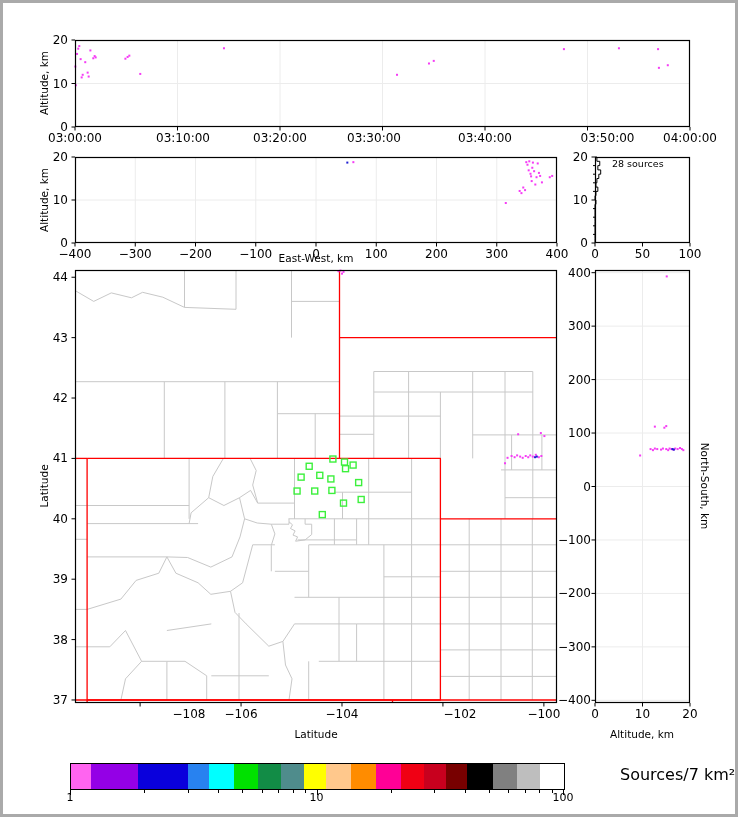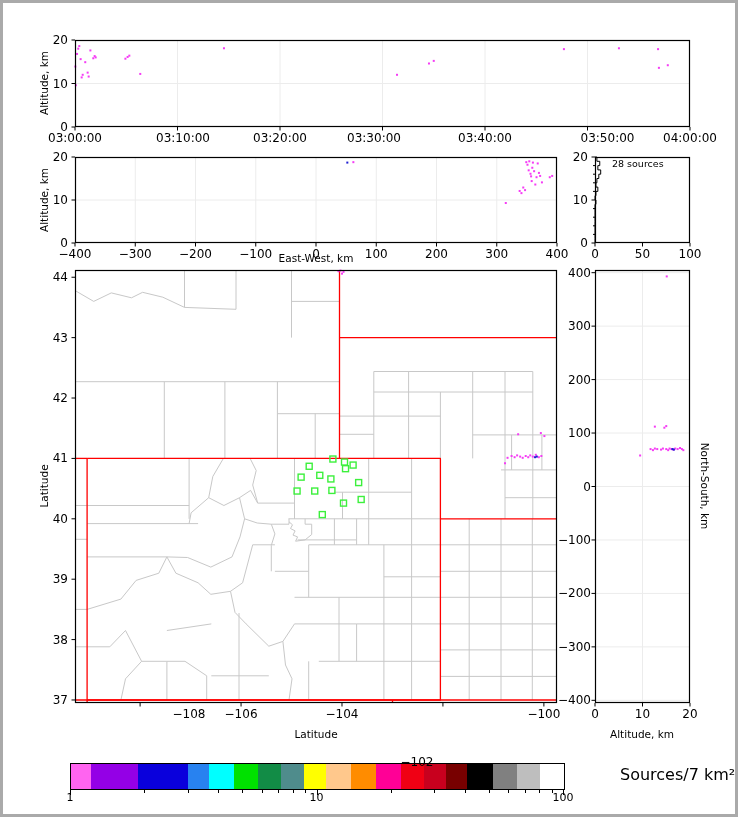--- a/index.html
+++ b/index.html
@@ -401,21 +401,21 @@
     <div class="tick-label tly" style="left: 28px; top: 157px;">20</div>
     <div class="tick-label tlx" style="left: 595px; top: 247px;">0</div>
     <div class="tick-label tlx" style="left: 642.5px; top: 247px;">50</div>
     <div class="tick-label tlx" style="left: 690px; top: 247px;">100</div>
     <div class="tick-label tly" style="left: 548px; top: 243px;">0</div>
     <div class="tick-label tly" style="left: 548px; top: 200px;">10</div>
     <div class="tick-label tly" style="left: 548px; top: 157px;">20</div>
     <div class="tick-label tlx" style="left: 156px; top: 707px; margin-left: 33px;">−108</div>
     <div class="tick-label tlx" style="left: 241.05px; top: 707px; text-align: center;">−106</div>
     <div class="tick-label tlx" style="left: 341.993px; top: 707px;">−104</div>
-    <div class="tick-label tlx" style="left: 417px; top: 707px; margin-top: 48px;">−102</div>
+    <div class="tick-label tlx" style="left: 460px; top: 707px;">−102</div>
     <div class="tick-label tlx" style="left: 543.877px; top: 707px;">−100</div>
     <div class="tick-label tly" style="left: 28px; top: 699.98px;">37</div>
     <div class="tick-label tly" style="left: 28px; top: 639.59px;">38</div>
     <div class="tick-label tly" style="left: 28px; top: 579.199px;">39</div>
     <div class="tick-label tly" style="left: 28px; top: 518.809px;">40</div>
     <div class="tick-label tly" style="left: 28px; top: 458.418px;">41</div>
     <div class="tick-label tly" style="left: 28px; top: 398.028px;">42</div>
     <div class="tick-label tly" style="left: 28px; top: 337.637px;">43</div>
     <div class="tick-label tly" style="left: 28px; top: 277.247px;">44</div>
     <div class="tick-label tlx" style="left: 595px; top: 707px;">0</div>

